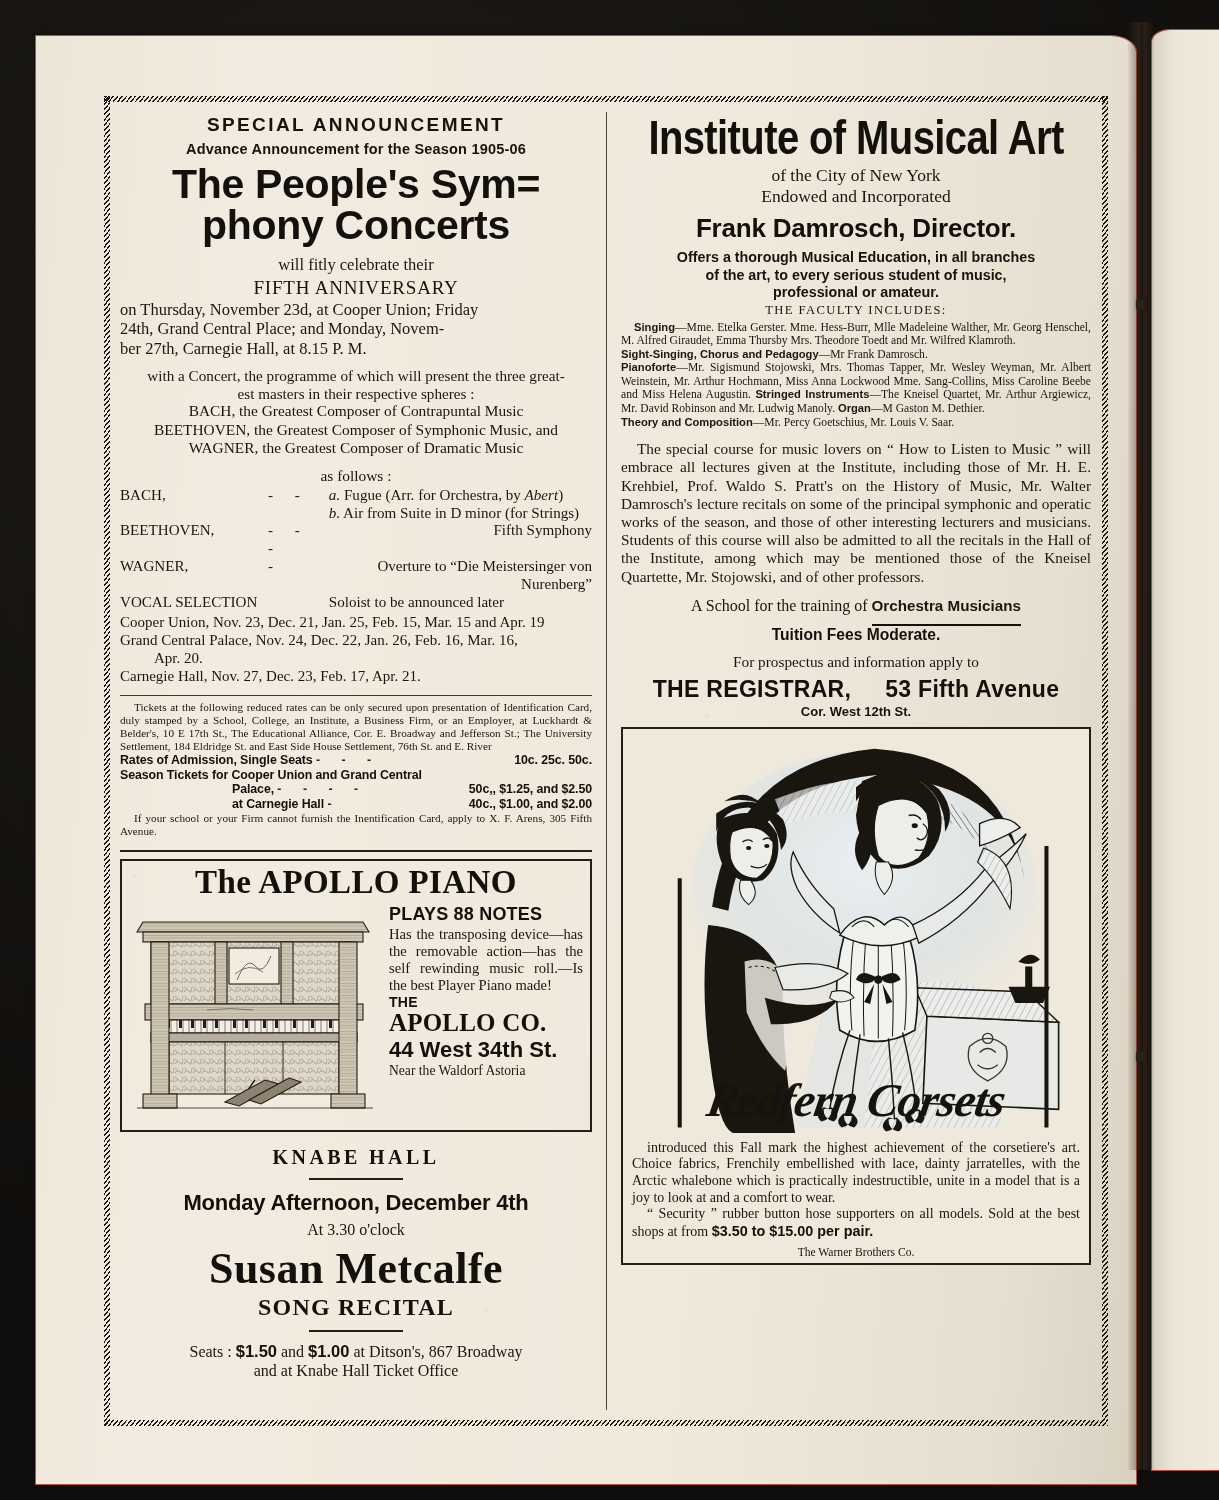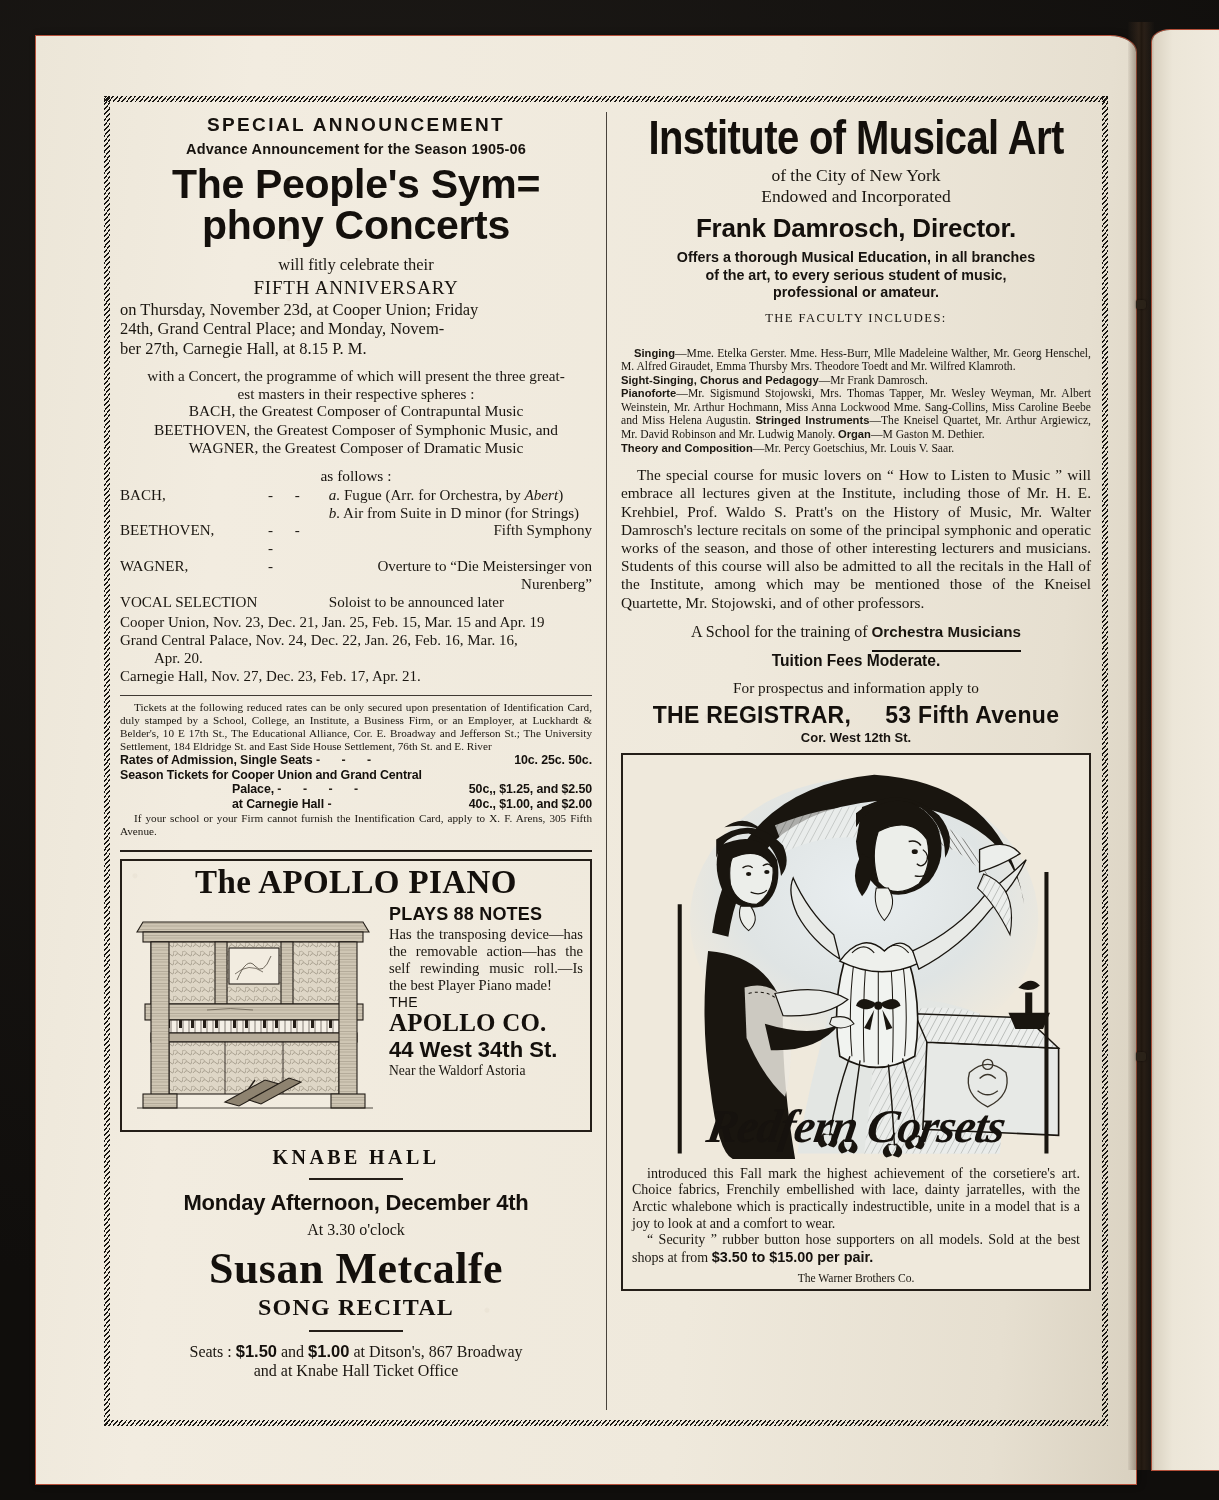--- a/index.html
+++ b/index.html
@@ -98,22 +98,22 @@
 
   
   .ima{font-family:"Liberation Sans",sans-serif;font-weight:bold;font-size:40px;
     text-align:center;color:#14100c;letter-spacing:-.6px;line-height:1;margin-top:2px;
     transform:scaleY(1.18);transform-origin:top center;}
   .ima-sub{font-size:17.5px;text-align:center;color:#1a1610;margin-top:11px;line-height:1.18;}
   .damrosch{font-family:"Liberation Sans",sans-serif;font-weight:bold;font-size:26px;
     text-align:center;color:#14100c;margin-top:7px;letter-spacing:-.2px;}
   .offers{font-family:"Liberation Sans",sans-serif;font-weight:bold;font-size:14.3px;
     text-align:center;color:#17130f;line-height:1.22;margin-top:5px;}
-  .fac-head{font-size:12.6px;text-align:center;letter-spacing:1.4px;color:#17130f;margin-top:9px;}
-  .fac{font-size:11.6px;line-height:1.17;color:#1a1610;margin-top:21px;text-align:justify;}
+  .fac-head{font-size:12.6px;text-align:center;letter-spacing:1.4px;color:#17130f;margin-top:1px;}
+  .fac{font-size:11.6px;line-height:1.17;color:#1a1610;margin-top:3px;text-align:justify;}
   .fac b{font-family:"Liberation Sans",sans-serif;font-size:11.2px;}
   .fac .ind{text-indent:13px;display:block;}
   .body-p{font-size:15.3px;line-height:1.19;color:#1a1610;text-align:justify;margin-top:11px;}
   .body-p .ind{text-indent:16px;display:block;}
   .school{font-size:16px;color:#1a1610;margin-top:11px;text-align:center;}
   .school u{font-family:"Liberation Sans",sans-serif;font-weight:bold;font-size:15.2px;
     text-decoration:none;border-bottom:2.4px solid #14100c;padding-bottom:10px;}
   .tuition{font-family:"Liberation Sans",sans-serif;font-weight:bold;font-size:15.6px;
     text-align:center;color:#14100c;margin-top:11px;}
   .prosp{font-size:15.3px;text-align:center;color:#1a1610;margin-top:9px;}
@@ -127,21 +127,21 @@
   .sep-d{margin-top:12px;border-top:2.2px solid #241e18;}
   .apollo{margin-top:7px;border:2.2px solid #241e18;padding:4px 7px 7px;}
   .ap-ttl{font-family:"Liberation Serif",serif;font-weight:bold;font-size:33px;
     text-align:center;color:#14100c;letter-spacing:.4px;line-height:1.05;}
   .ap-body{display:flex;gap:8px;margin-top:4px;}
   .ap-pic{width:252px;flex:none;}
   .ap-txt{flex:1;font-size:14.6px;line-height:1.15;color:#1a1610;}
   .ap-plays{font-family:"Liberation Sans",sans-serif;font-weight:bold;font-size:18px;
     color:#14100c;letter-spacing:.2px;}
   .ap-desc{margin-top:2px;text-align:justify;}
-  .ap-the{font-family:"Liberation Sans",sans-serif;font-weight:normal;font-size:14px;
+  .ap-the{font-family:"Liberation Sans",sans-serif;font-weight:bold;font-size:14px;
     letter-spacing:.3px;color:#14100c;}
   .ap-co{font-family:"Liberation Serif",serif;font-weight:bold;font-size:25px;
     color:#14100c;line-height:1.05;letter-spacing:.2px;}
   .ap-addr{font-family:"Liberation Sans",sans-serif;font-weight:bold;font-size:22px;
     color:#14100c;margin-top:1px;}
   .ap-near{font-size:13.6px;color:#1a1610;margin-top:1px;}
   .ap-up{font-size:13.4px;color:#1a1610;margin-top:6px;line-height:1.18;}
   .ap-up b{font-family:"Liberation Sans",sans-serif;font-size:12.8px;}
   .ap-up .r{text-align:right;display:block;}
 

